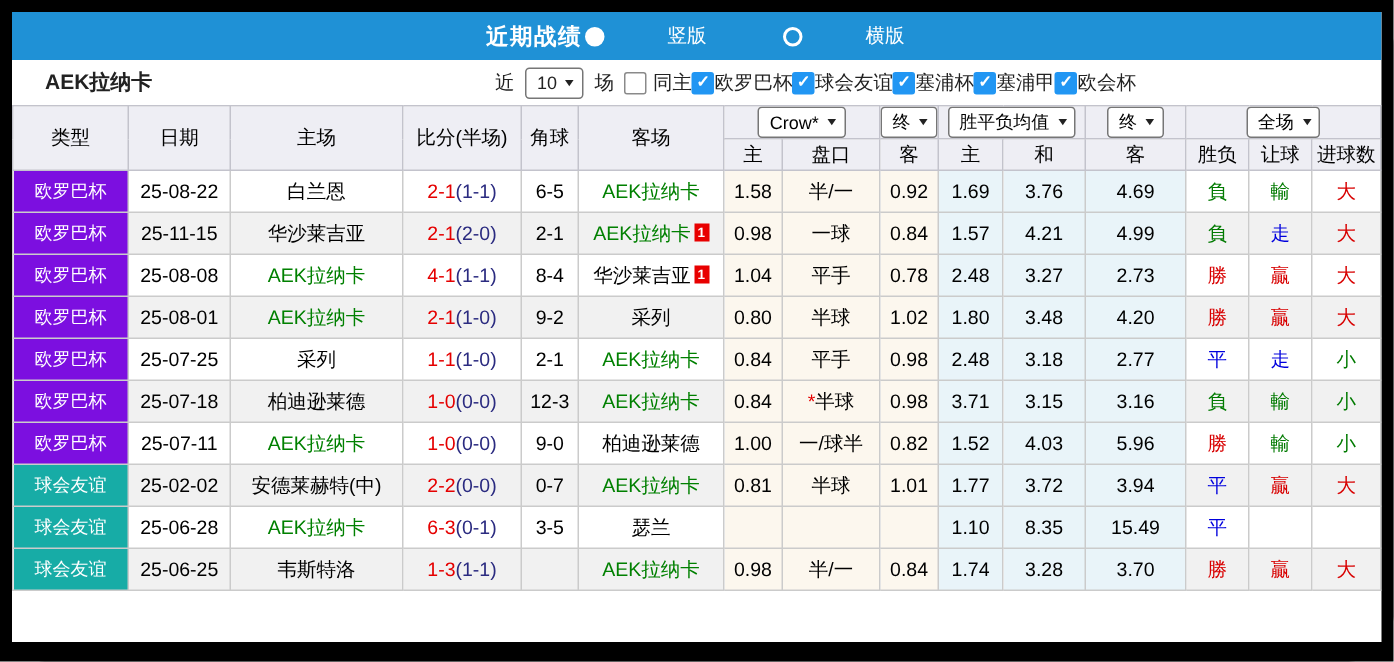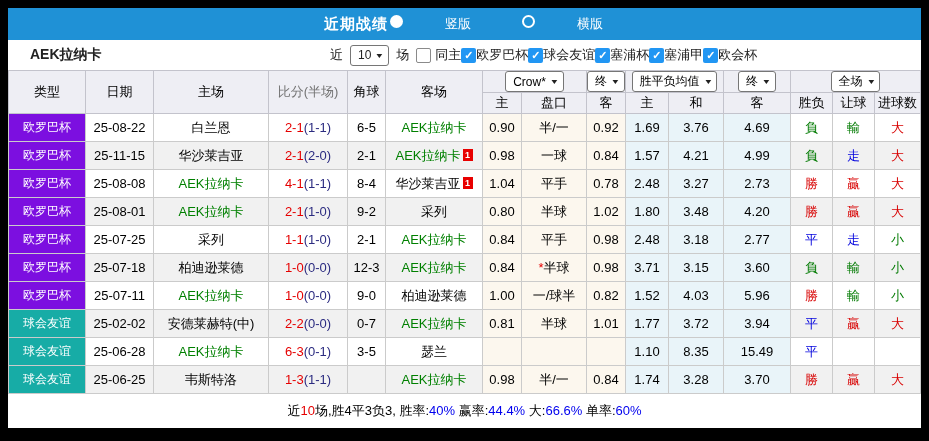--- a/index.html
+++ b/index.html
@@ -3,21 +3,21 @@
 <meta charset="utf-8">
 <style>
   * { box-sizing: border-box; }
   body { margin:0; background:#000; font-family:"Liberation Sans", sans-serif; }
   .frame { width:929px; height:441px; background:#000; padding:8px 8px 13px 8px;border-radius:30px; }
   .page { width:913px; height:420px; background:#fff; display:flex; flex-direction:column; overflow:hidden; }
 
   
   .titlebar { height:32px; flex:none; background:#1f91d6; color:#fff; display:flex; align-items:center; justify-content:center; }
   .title { font-weight:bold; font-size:15px; letter-spacing:1px; }
-  .radio-group { display:flex; margin-left:2px;gap:39px; }
+  .radio-group { display:flex; align-items:center; margin-left:2px;gap:39px; }
   .radio { width:13px; height:13px; border-radius:50%; display:inline-block; flex:none; }
   .radio.sel { background:#fff; }
   .radio.unsel { width:13px; height:13px; border:2.5px solid #fff; background:transparent; margin-left:10px; }
   .radio-label { font-size:13px; margin:0 2px 0 3px; }
 
   
   .filterbar { height:30px; flex:none; display:flex; align-items:center; position:relative; font-size:13px; color:#222; }
   .team-name { font-weight:bold; font-size:14px; margin-left:22px; }
   .filters { position:absolute; left:322px; top:0; height:30px; display:flex; align-items:center; }
   .sel-box { display:inline-flex; align-items:center; border:1px solid #767676; border-radius:3px; background:#fff; height:21px; padding:0 5px 0 7px; font-size:12px; cursor:default; }
@@ -25,21 +25,21 @@
   .cb { width:15px; height:15px; border-radius:2px; display:inline-flex; align-items:center; justify-content:center; flex:none; }
   .cb.off { border:1px solid #8a8a8a; background:#fff; }
   .cb.on  { background:#2196f3; color:#fff; font-size:11px; font-weight:bold; line-height:1; }
   .flt-gap { display:inline-block; width:7px; }
   .league-item { display:inline-flex; align-items:center; }
 
   
   table { border-collapse:collapse; table-layout:fixed; width:913px; flex:none; font-size:13px; }
   th, td { border:1px solid #cbcbcb; text-align:center; padding:0; overflow:hidden; white-space:nowrap; }
   thead th { background:#eeeef4; border-color:#c3c3cc; font-weight:normal; height:21px; color:#000; }
-  thead .score-hd { color:#737373; }
+  thead .score-hd { color:#000000; }
   tbody td { height:28px; }
   tr.alt td { background:#f1f1f1; }
   td.c-odd  { background:#fcf7ee !important; }
   td.c-avg  { background:#e9f4f9 !important;margin-top:12px; }
   td.c-type { color:#fff; font-size:12px; }
   .team-label.main { color:#008000; }
   .card { display:inline-block; background:#e80000; color:#fff; font-size:9px; font-weight:bold; width:10px; height:12px; line-height:12px; margin-left:2px; vertical-align:2px; }
   .ft { color:#e50000; }
   .ht { color:#2b2b80; }
   .star { color:#e50000; }
@@ -174,21 +174,21 @@
         </tr>
       </thead>
       <tbody id="rows">
           <tr>
             <td class="c-type" style="background: rgb(124, 15, 224);">欧罗巴杯</td>
             <td class="c-date">25-08-22</td>
             <td class="c-team"><span class="team-label">白兰恩</span></td>
             <td class="c-score"><span class="ft">2-1</span><span class="ht">(1-1)</span></td>
             <td class="c-corner">6-5</td>
             <td class="c-team"><span class="team-label main">AEK拉纳卡</span></td>
-            <td class="c-odd">0.90</td>
+            <td class="c-odd">1.58</td>
             <td class="c-odd">半/一</td>
             <td class="c-odd">0.92</td>
             <td class="c-avg">1.69</td>
             <td class="c-avg">3.76</td>
             <td class="c-avg">4.69</td>
             <td class="c-res" style="color: rgb(0, 122, 0);">負</td>
             <td class="c-res" style="color: rgb(0, 122, 0);">輸</td>
             <td class="c-res" style="color: rgb(216, 0, 0);">大</td>
           </tr>
           <tr class="alt">
@@ -264,21 +264,21 @@
             <td class="c-date">25-07-18</td>
             <td class="c-team"><span class="team-label">柏迪逊莱德</span></td>
             <td class="c-score"><span class="ft">1-0</span><span class="ht">(0-0)</span></td>
             <td class="c-corner">12-3</td>
             <td class="c-team"><span class="team-label main">AEK拉纳卡</span></td>
             <td class="c-odd">0.84</td>
             <td class="c-odd"><span class="star">*</span>半球</td>
             <td class="c-odd">0.98</td>
             <td class="c-avg">3.71</td>
             <td class="c-avg">3.15</td>
-            <td class="c-avg">3.60</td>
+            <td class="c-avg">3.16</td>
             <td class="c-res" style="color: rgb(0, 122, 0);">負</td>
             <td class="c-res" style="color: rgb(0, 122, 0);">輸</td>
             <td class="c-res" style="color: rgb(0, 122, 0);">小</td>
           </tr>
           <tr>
             <td class="c-type" style="background: rgb(124, 15, 224);">欧罗巴杯</td>
             <td class="c-date">25-07-11</td>
             <td class="c-team"><span class="team-label main">AEK拉纳卡</span></td>
             <td class="c-score"><span class="ft">1-0</span><span class="ht">(0-0)</span></td>
             <td class="c-corner">9-0</td>
@@ -340,18 +340,15 @@
             <td class="c-avg">1.74</td>
             <td class="c-avg">3.28</td>
             <td class="c-avg">3.70</td>
             <td class="c-res" style="color: rgb(216, 0, 0);">勝</td>
             <td class="c-res" style="color: rgb(216, 0, 0);">贏</td>
             <td class="c-res" style="color: rgb(216, 0, 0);">大</td>
           </tr>
         </tbody>
     </table>
 
-    <div class="footer">
-        <span id="footer-line"><span>近</span><span class="seg-red">10</span><span>场,胜4平3负3, 胜率:</span><span class="seg-blue">40%</span><span> 赢率:</span><span class="seg-blue">44.4%</span><span> 大:</span><span class="seg-blue">66.6%</span><span> 单率:</span><span class="seg-blue">60%</span></span>
-      </div>
 
   </div>
 </div>
 
 </body></html>

